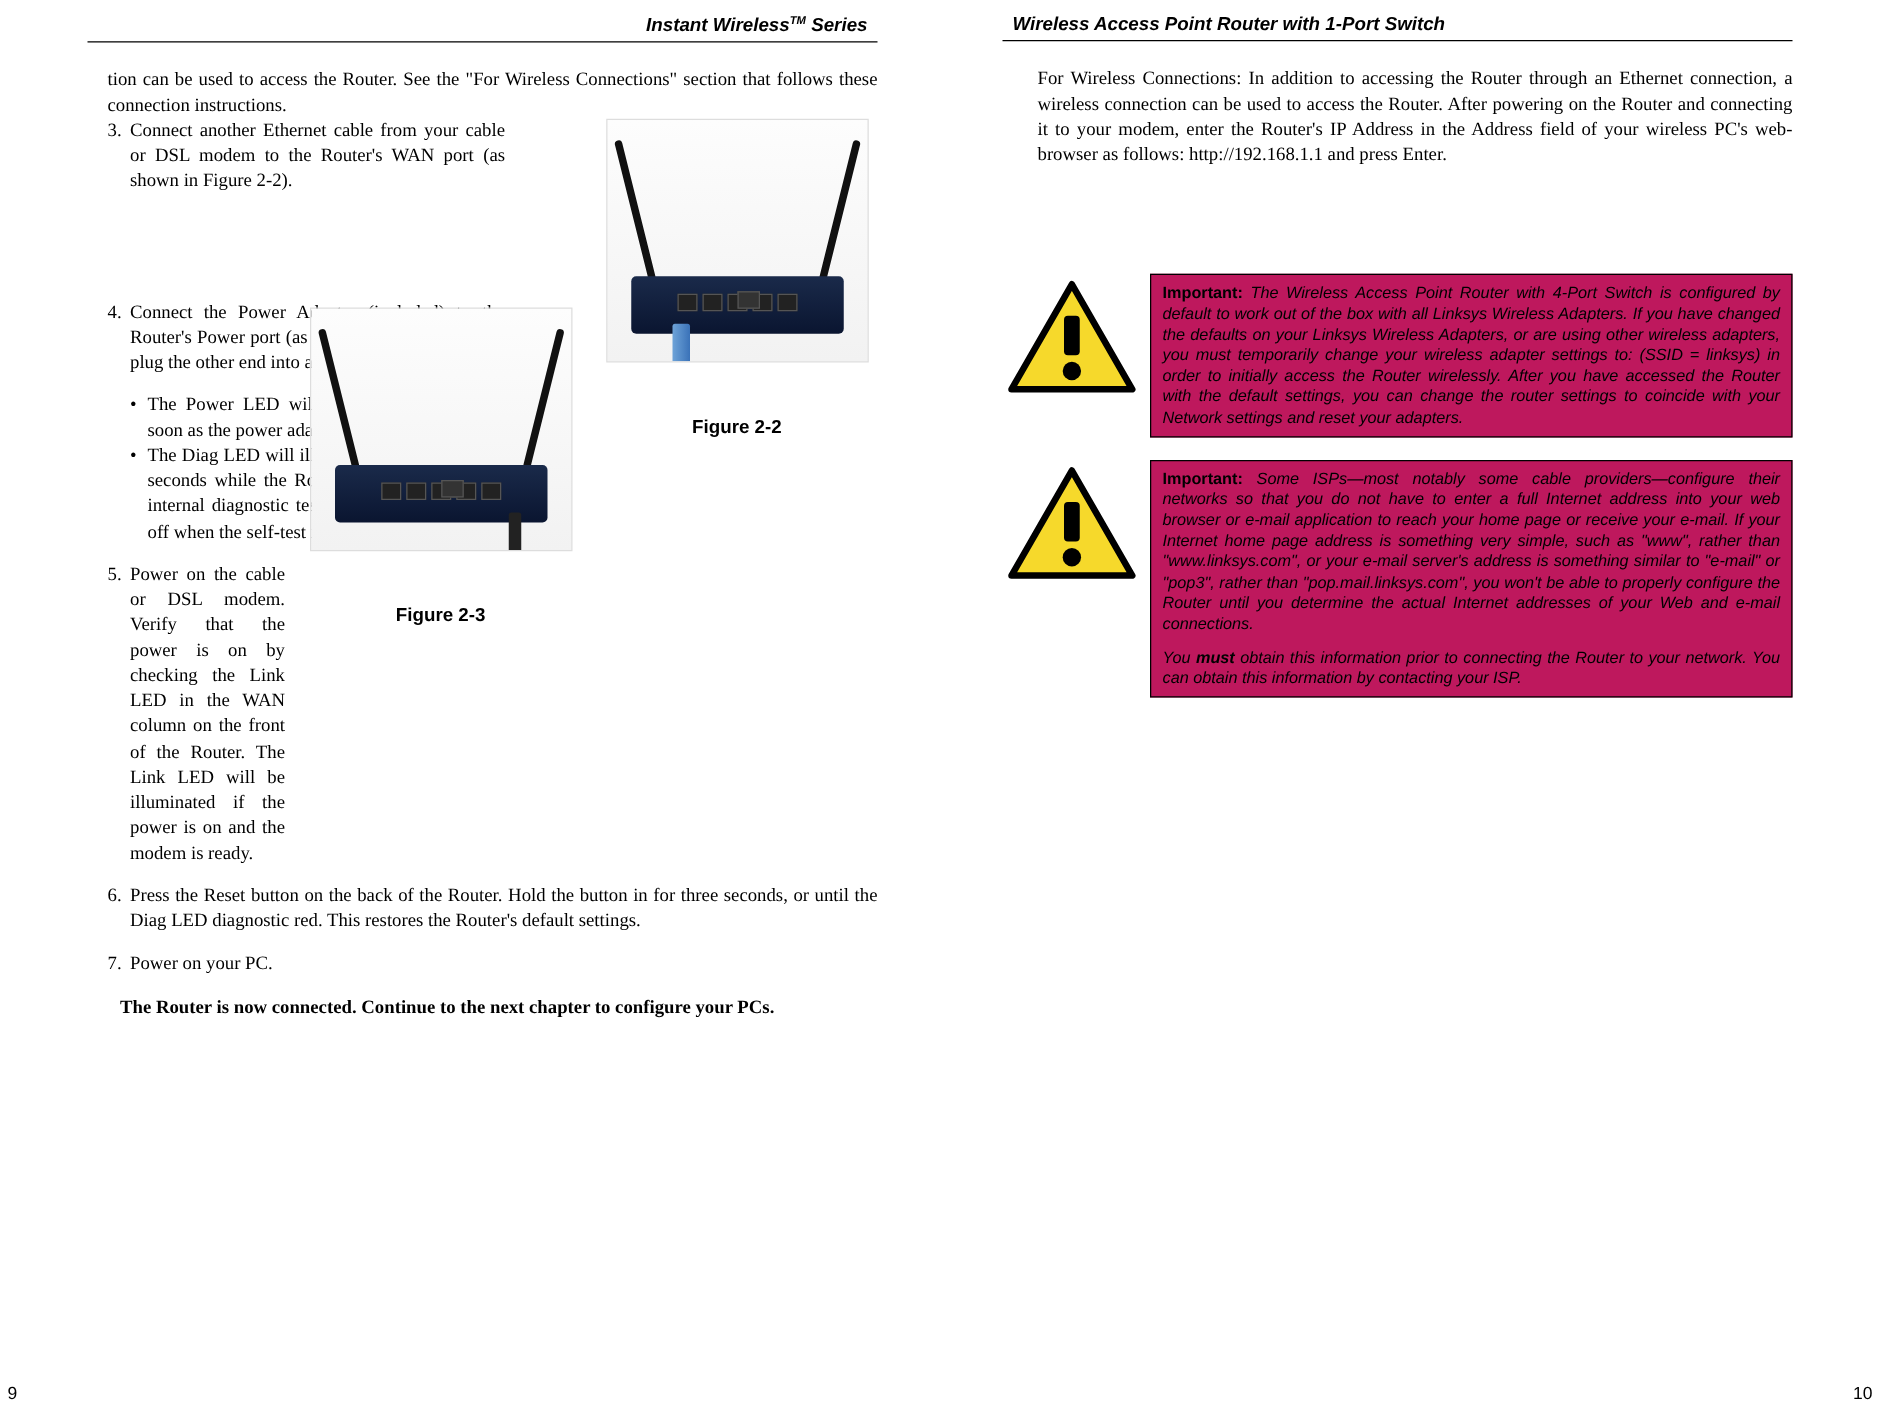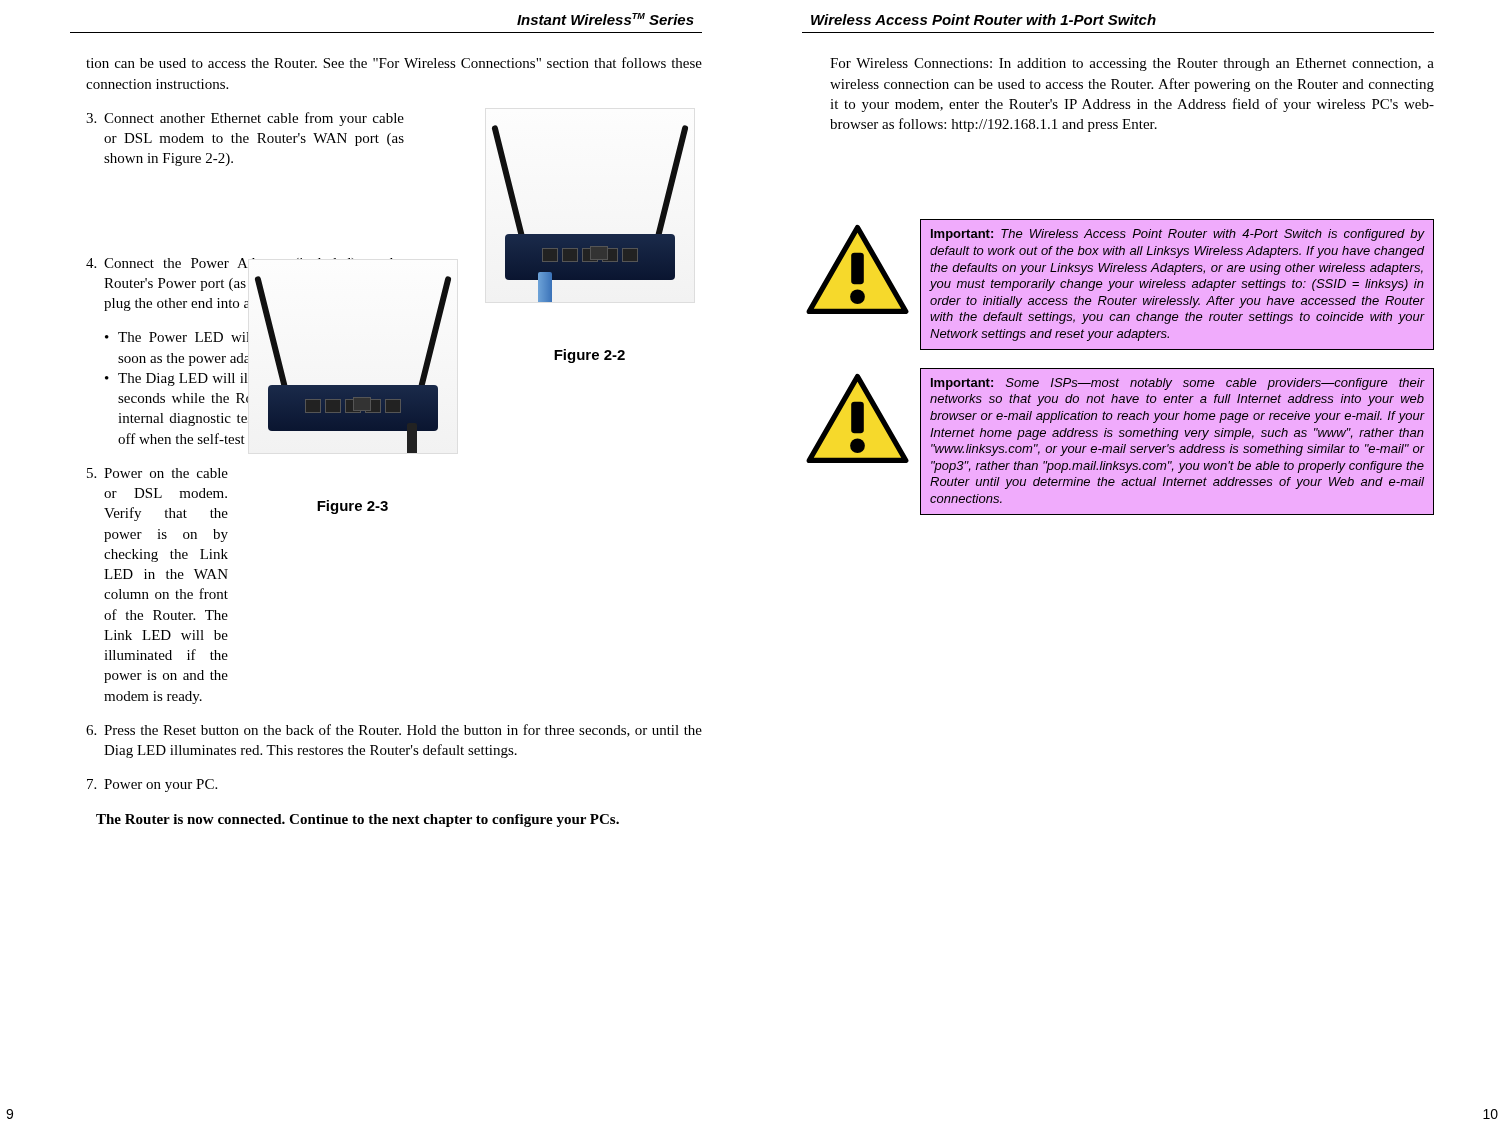--- a/index.html
+++ b/index.html
@@ -28,21 +28,21 @@
       font-weight: bold;
       font-size: 15px;
       border-bottom: 1.5px solid #000;
       padding-bottom: 2px;
       margin-bottom: 20px;
     }
     .header-left { text-align: right; padding-right: 8px; }
     .header-left sup { font-size: 0.6em; vertical-align: super; }
     .header-right { text-align: left; padding-left: 8px; }
     .body-left { padding-left: 16px; }
-    .cont-para { text-align: justify; margin-bottom: 14px; }
+    .cont-para { text-align: justify; }
     .step { display: flex; text-align: justify; margin-bottom: 14px; }
     .step .num { flex: 0 0 18px; }
     .step .txt { flex: 1; }
     .step .txt-narrow { flex: 0 0 300px; }
     .figwrap { float: right; width: 225px; margin-left: 12px; margin-bottom: 6px; text-align: center; }
     .figwrap.second { margin-top: 6px; }
     .router-img {
       width: 210px; height: 195px;
       background: linear-gradient(#fdfdfd, #f2f2f2);
       border: 1px solid #ddd;
@@ -96,21 +96,21 @@
     .callout { display: flex; margin-bottom: 18px; }
     .warn-icon {
       flex: 0 0 110px; height: 105px; margin-right: 8px;
       display: flex; align-items: flex-start; justify-content: center;
       padding-top: 4px;
     }
     .warn-icon svg { width: 105px; height: 95px; }
     .warn-box {
       flex: 1;
       border: 1.5px solid #000;
-      background: #f0abfc;
+      background: #be185d;
       padding: 6px 9px;
       font-family: Arial, Helvetica, sans-serif;
       font-style: italic;
       font-size: 13px;
       line-height: 1.28;
       text-align: justify;
     }
     .warn-box .lbl { font-weight: bold; font-style: normal; }
     .warn-box .must { font-weight: bold; }
     .warn-box p + p { margin-top: 10px; }
@@ -194,21 +194,21 @@
       </div>
     </div>
 
     <div class="step">
       <div class="num">5.</div>
       <div class="txt">Power on the cable or DSL modem.  Verify that the power is on by checking the Link LED in the WAN column on the front of the Router.  The Link LED will be illuminated if the power is on and the modem is ready.</div>
     </div>
 
     <div class="step">
       <div class="num">6.</div>
-      <div class="txt">Press the Reset button on the back of the Router. Hold the button in for three seconds, or until the Diag LED illuminates red. This restores the Router's default settings.</div>
+      <div class="txt">Press the Reset button on the back of the Router. Hold the button in for three seconds, or until the Diag LED diagnostic red. This restores the Router's default settings.</div>
     </div>
 
     <div class="step">
       <div class="num">7.</div>
       <div class="txt">Power on your PC.</div>
     </div>
 
     <p class="final">The Router is now connected. Continue to the next chapter to configure your PCs.</p>
   </div>
 
@@ -238,17 +238,18 @@
   <div class="callout">
     <div class="warn-icon">
       <svg viewBox="0 0 100 90">
         <polygon points="50,4 96,84 4,84" fill="#f6d92b" stroke="#000" stroke-width="5" stroke-linejoin="round"></polygon>
         <rect x="44" y="28" width="12" height="30" rx="3" fill="#000"></rect>
         <circle cx="50" cy="70" r="7" fill="#000"></circle>
       </svg>
     </div>
     <div class="warn-box">
       <p><span class="lbl">Important:</span><span> Some ISPs—most notably some cable providers—configure their networks so that you do not have to enter a full Internet address into your web browser or e-mail application to reach your home page or receive your e-mail. If your Internet home page address is something very simple, such as "www", rather than "www.linksys.com", or your e-mail server's address is something similar to "e-mail" or "pop3", rather than "pop.mail.linksys.com", you won't be able to properly configure the Router until you determine the actual Internet addresses of your Web and e-mail connections.</span></p>
+      <p><span>You </span><span class="must">must</span><span> obtain this information prior to connecting the Router to your network. You can obtain this information by contacting your ISP.</span></p>
     </div>
   </div>
 
   <div class="pagenum right">10</div>
 </div>
 
 </body></html>

